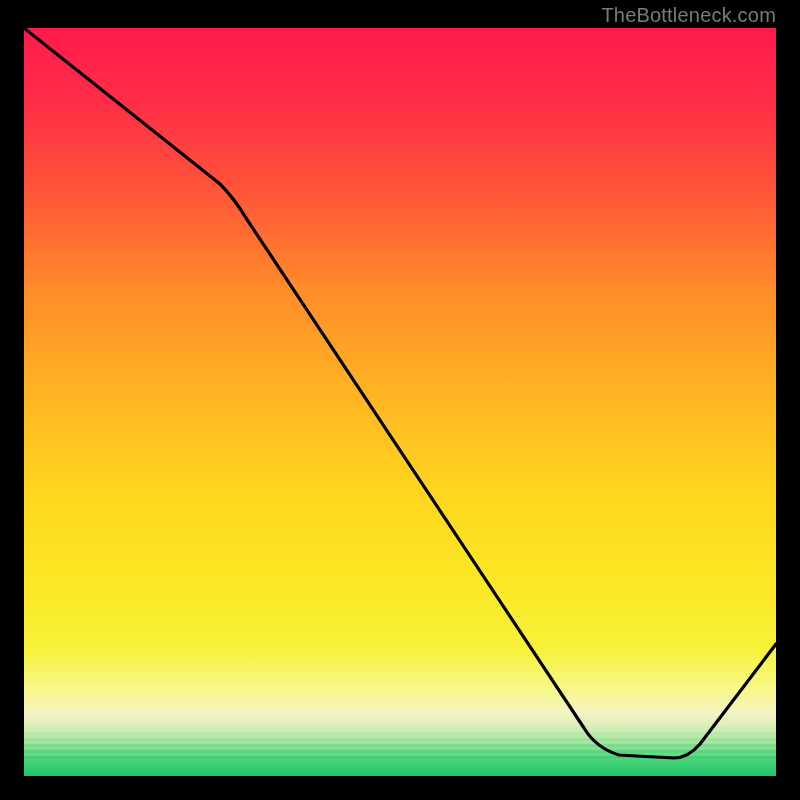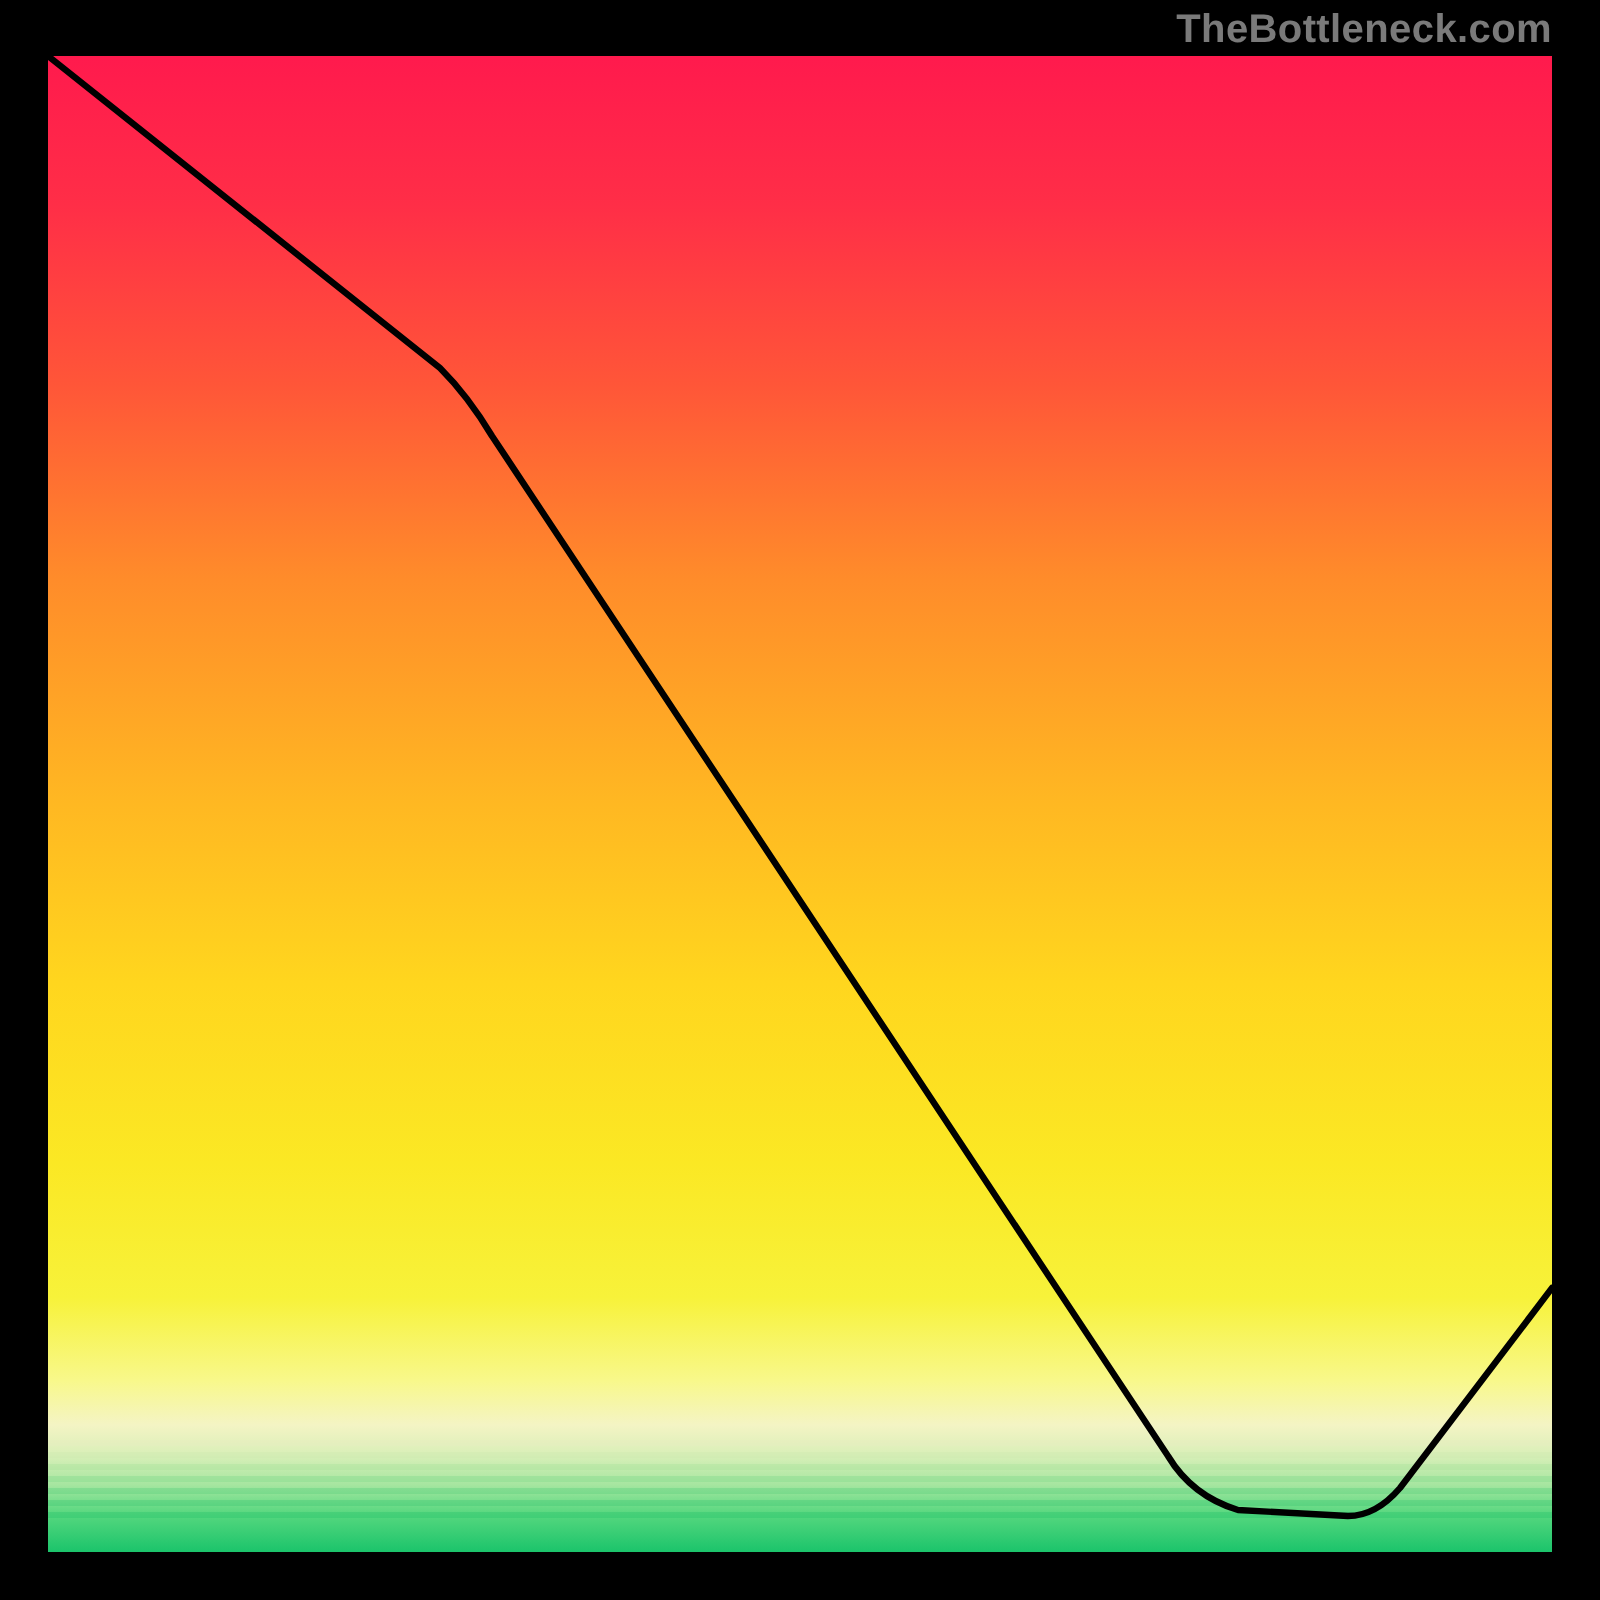--- a/index.html
+++ b/index.html
@@ -15,21 +15,21 @@
     position: relative;
     width: 800px;
     height: 800px;
     background: #000;
   }
   .watermark {
     position: absolute;
     top: 4px;
     right: 24px;
     font-size: 20px;
-    font-weight: 700;
+    font-weight: 400;
     color: #7a7a7a;
     letter-spacing: 0.2px;
   }
   .plot-frame {
     position: absolute;
     left: 24px;
     top: 28px;
     width: 752px;
     height: 748px;
     box-sizing: border-box;

